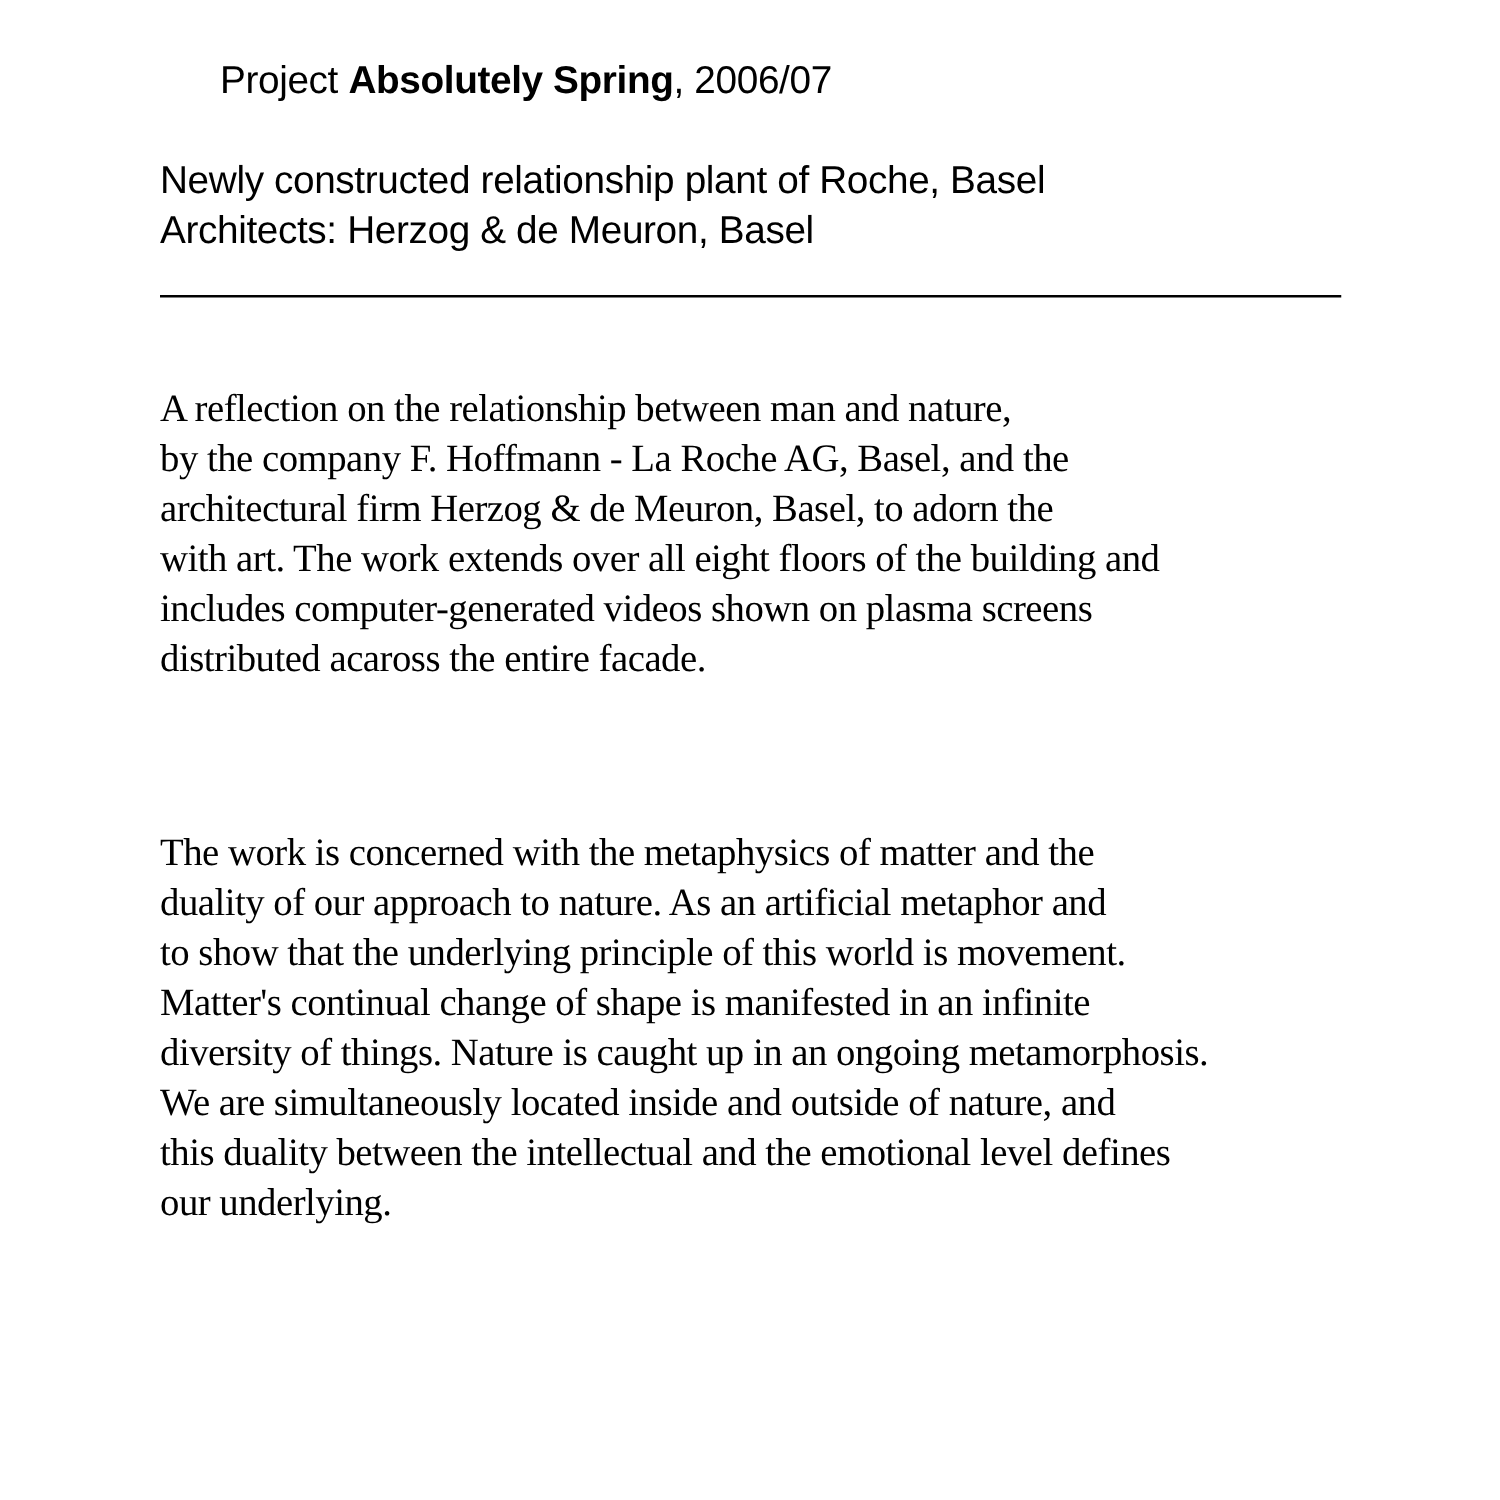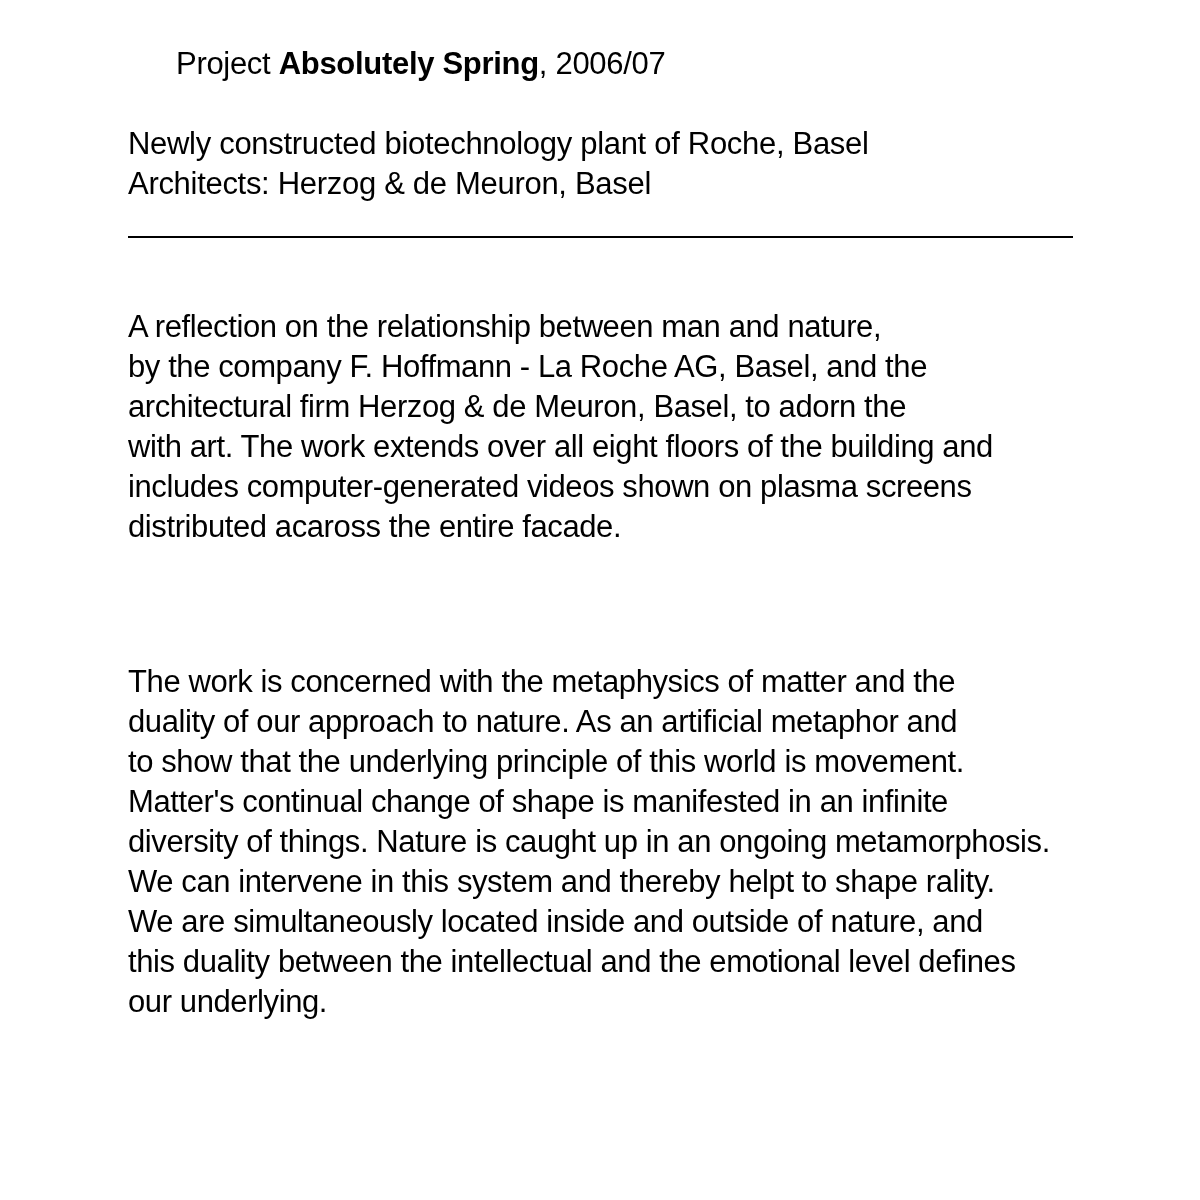--- a/index.html
+++ b/index.html
@@ -49,55 +49,54 @@
       height: 0;
       border-top: 2px solid #000000;
     }
     .para {
       position: absolute;
       left: 0;
       font-size: 31px;
       line-height: 40px;
       letter-spacing: -0.4px;
     }
-    .para .ln { white-space: nowrap; }
+    .para .ln { white-space: nowrap; font-family: Liberation Serif, serif; }
     .para1 { top: 307px; }
     .para2 { top: 662px; }
     b { font-weight: bold; }
   </style>
 </head>
 <body>
 
 <div class="page">
 
   <div class="title-line">
     <span>Project </span><b>Absolutely Spring</b><span>, 2006/07</span>
   </div>
 
   <div class="subtitle">
-    <div>Newly constructed biotechnology plant of Roche, Basel</div>
+    <div>Newly constructed relationship plant of Roche, Basel</div>
     <div>Architects: Herzog &amp; de Meuron, Basel</div>
   </div>
 
   <div class="rule"></div>
 
   <div class="para para1">
     <div class="ln">A reflection on the relationship between man and nature,</div>
     <div class="ln">by the company F. Hoffmann - La Roche AG, Basel, and the</div>
     <div class="ln">architectural firm Herzog &amp; de Meuron, Basel, to adorn the</div>
     <div class="ln">with art. The work extends over all eight floors of the building and</div>
     <div class="ln">includes computer-generated videos shown on plasma screens</div>
     <div class="ln">distributed acaross the entire facade.</div>
   </div>
 
   <div class="para para2">
     <div class="ln">The work is concerned with the metaphysics of matter and the</div>
     <div class="ln">duality of our approach to nature. As an artificial metaphor and</div>
     <div class="ln">to show that the underlying principle of this world is movement.</div>
     <div class="ln">Matter's continual change of shape is manifested in an infinite</div>
     <div class="ln">diversity of things. Nature is caught up in an ongoing metamorphosis.</div>
-    <div class="ln">We can intervene in this system and thereby helpt to shape rality.</div>
     <div class="ln">We are simultaneously located inside and outside of nature, and</div>
     <div class="ln">this duality between the intellectual and the emotional level defines</div>
     <div class="ln">our underlying.</div>
   </div>
 
 </div>
 
 </body></html>

